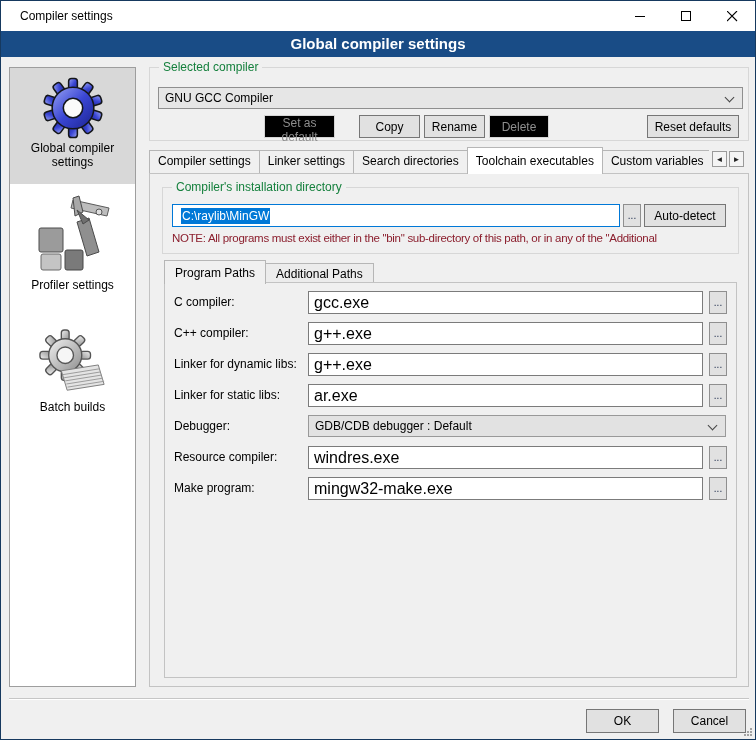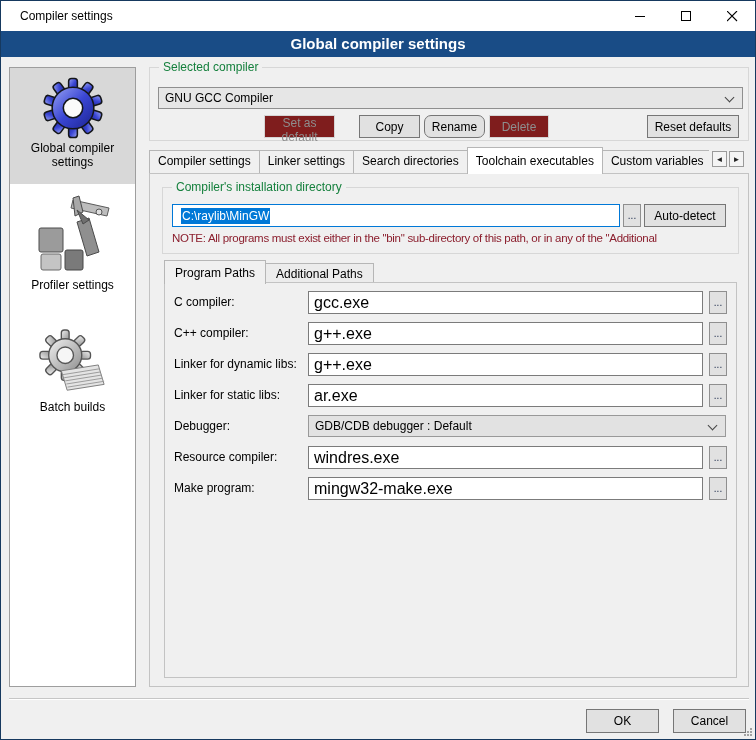--- a/index.html
+++ b/index.html
@@ -26,24 +26,24 @@
   .group-label{position:absolute;top:-8px;left:9px;background:#f0f0f0;padding:0 4px;font-size:12px;color:#15803d;}
   .gb-compiler{left:148px;top:66px;width:600px;height:74px;}
   
   .combo{position:absolute;height:22px;background:#e6e6e6;border:1px solid #8f8f8f;font-size:12px;color:#000;
          display:flex;align-items:center;padding-left:6px;cursor:default;}
   .combo .chev{position:absolute;right:9px;top:6px;width:7px;height:7px;border-right:1.4px solid #454545;border-bottom:1.4px solid #454545;transform:rotate(45deg);}
   .combo-main{left:8px;top:19px;width:585px;}
   
   .btn{position:absolute;height:23px;background:#e1e1e1;border:1px solid #767676;font-size:12px;color:#000;
        text-align:center;padding:0;cursor:default;}
-  .btn:disabled{background:#7f1d1d;border-color:#d5d5d5;color:#8e8e8e;}
+  .btn:disabled{background:#000000;border-color:#d5d5d5;color:#8e8e8e;}
   .b-setdef{left:114px;top:47px;width:71px;}
   .b-copy{left:209px;top:47px;width:61px;}
-  .b-rename{left:274px;top:47px;width:61px;border-radius:7px;}
+  .b-rename{left:274px;top:47px;width:61px;}
   .b-delete{left:339px;top:47px;width:60px;}
   .b-reset{left:497px;top:47px;width:92px;}
   
   .tabstrip{position:absolute;left:148px;top:146px;width:600px;height:27px;}
   .tabs-clip{position:absolute;left:0;top:0;width:560px;height:27px;overflow:hidden;display:flex;align-items:flex-end;white-space:nowrap;}
   .tab{flex:0 0 auto;font-size:12px;padding:3px 8px;border:1px solid #b6b6b6;border-bottom:none;background:#f0f0f0;
        height:23px;margin-bottom:1px;margin-left:-1px;cursor:default;}
   .tab:first-child{margin-left:0;}
   .tab.active{background:#fff;height:27px;margin-bottom:0;padding-top:6px;position:relative;z-index:3;}
   .tscroll{position:absolute;top:4px;width:15px;height:16px;background:#f4f4f4;border:1px solid #9a9a9a;

